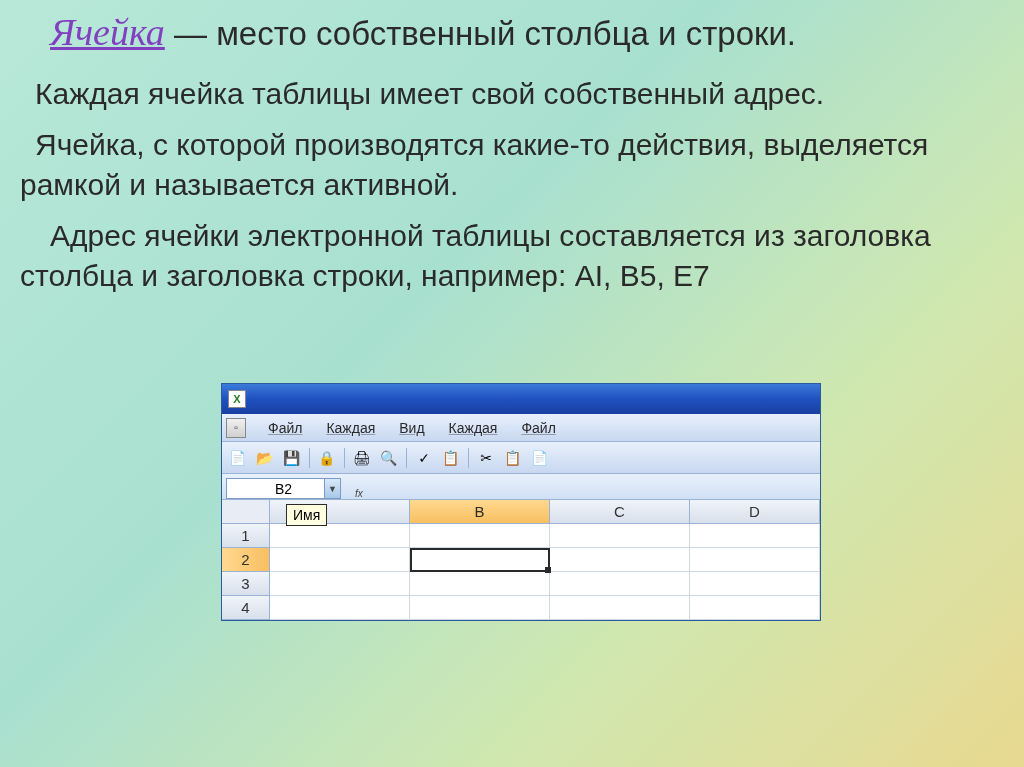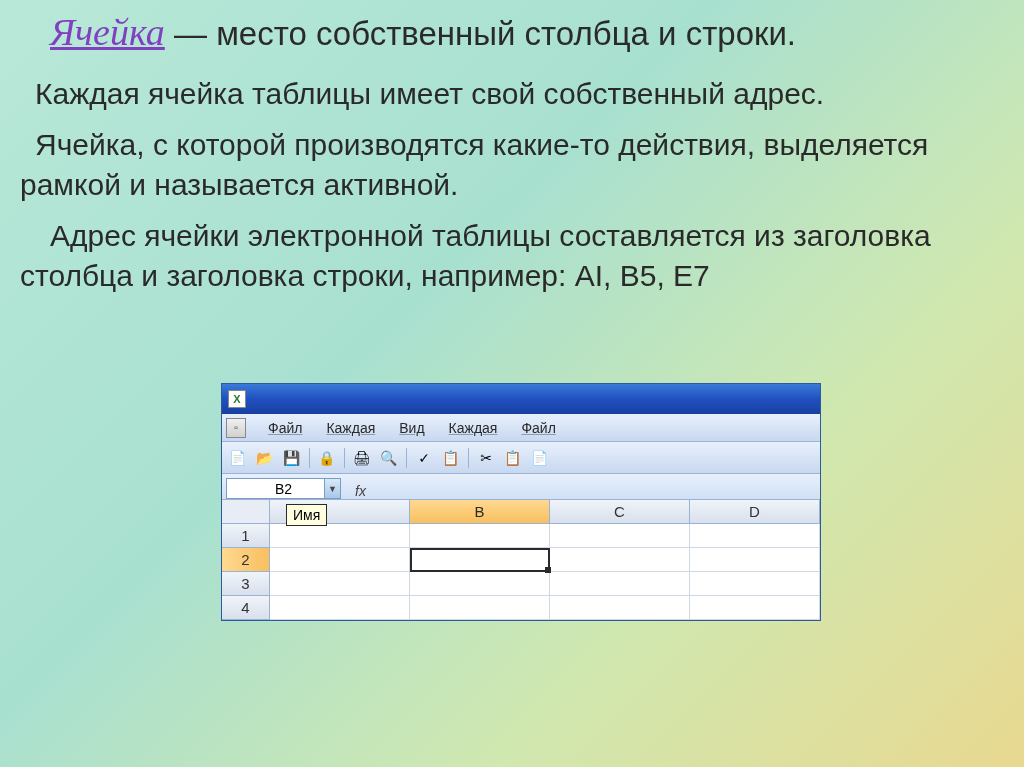--- a/index.html
+++ b/index.html
@@ -155,21 +155,21 @@
       background: linear-gradient(to bottom, #d8e8f8, #a8c8e8);
       border-left: 1px solid #7a9cc6;
       display: flex;
       align-items: center;
       justify-content: center;
       font-size: 9px;
       color: #444;
     }
     .fx-label {
       font-style: italic;
-      font-size: 14px;
+      font-size: 10px;
       color: #444;
       padding: 0 10px;
     }
     .sheet-area {
       background: white;
       position: relative;
       border-radius: 27px;
     }
     .tooltip {
       position: absolute;

